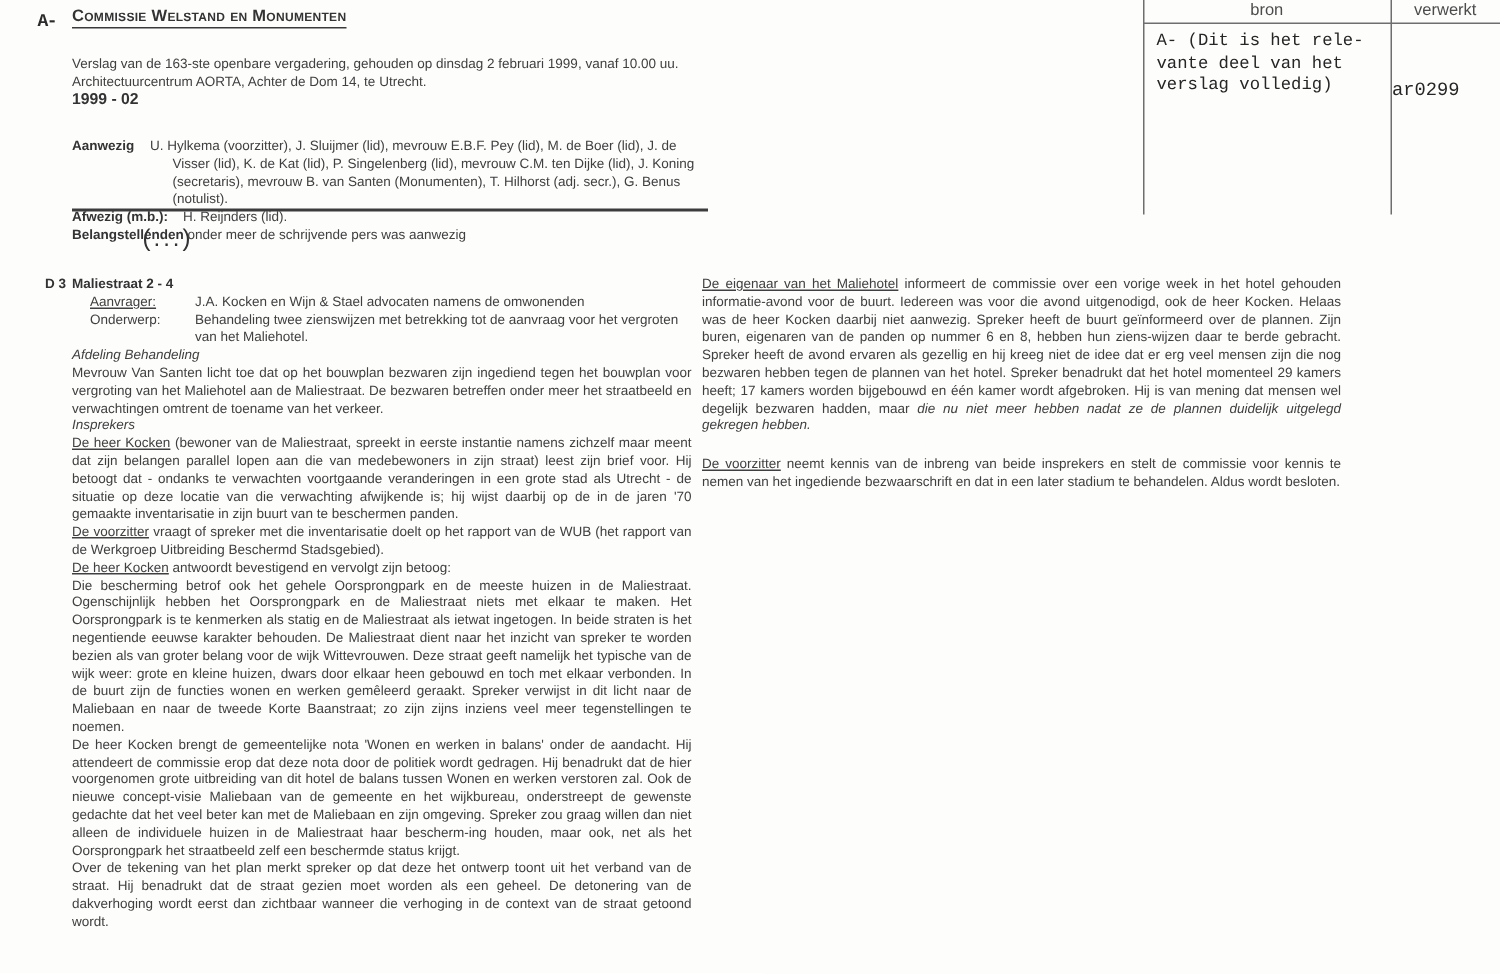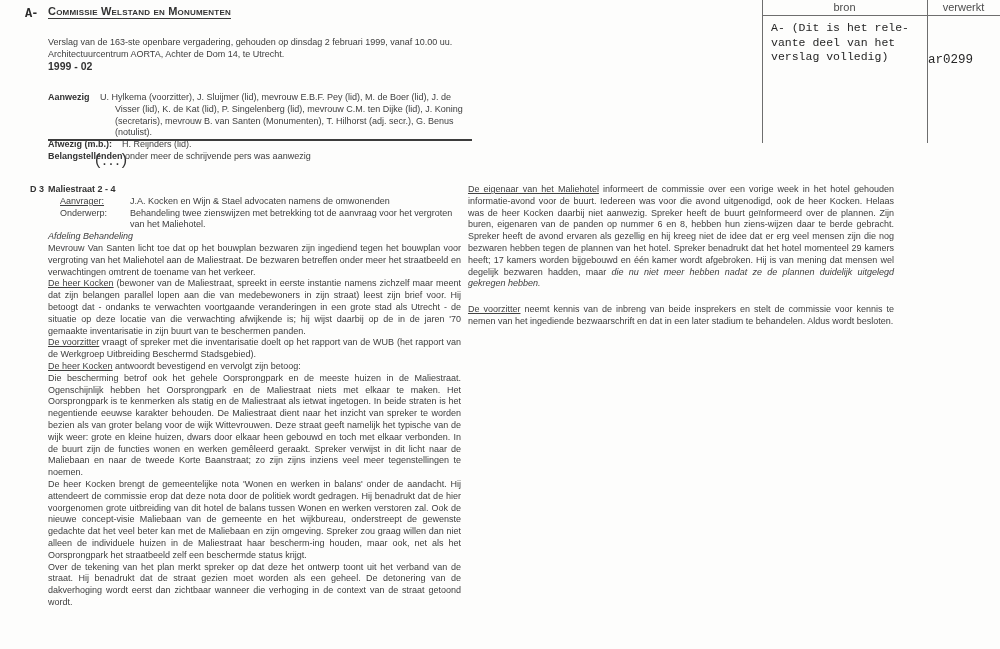--- a/index.html
+++ b/index.html
@@ -114,20 +114,21 @@
         <span class="meta-label"><span class="u">Aanvrager:</span></span>
         <span class="meta-value">J.A. Kocken en Wijn &amp; Stael advocaten namens de omwonenden</span>
       </div>
       <div class="meta-row">
         <span class="meta-label">Onderwerp:</span>
         <span class="meta-value">Behandeling twee zienswijzen met betrekking tot de aanvraag voor het vergroten van het Maliehotel.</span>
       </div>
     </div>
     <p class="dept">Afdeling Behandeling</p>
     <p>Mevrouw Van Santen licht toe dat op het bouwplan bezwaren zijn ingediend tegen het bouwplan voor vergroting van het Maliehotel aan de Maliestraat. De bezwaren betreffen onder meer het straatbeeld en verwachtingen omtrent de toename van het verkeer.</p>
+    <p class="insprekers">Insprekers</p>
     <p><span class="u">De heer Kocken</span><span> (bewoner van de Maliestraat, spreekt in eerste instantie namens zichzelf maar meent dat zijn belangen parallel lopen aan die van medebewoners in zijn straat) leest zijn brief voor. Hij betoogt dat - ondanks te verwachten voortgaande veranderingen in een grote stad als Utrecht - de situatie op deze locatie van die verwachting afwijkende is; hij wijst daarbij op de in de jaren '70 gemaakte inventarisatie in zijn buurt van te beschermen panden.</span></p>
     <p><span class="u">De voorzitter</span><span> vraagt of spreker met die inventarisatie doelt op het rapport van de WUB (het rapport van de Werkgroep Uitbreiding Beschermd Stadsgebied).</span></p>
     <p><span class="u">De heer Kocken</span><span> antwoordt bevestigend en vervolgt zijn betoog:</span></p>
     <p>Die bescherming betrof ook het gehele Oorsprongpark en de meeste huizen in de Maliestraat. Ogenschijnlijk hebben het Oorsprongpark en de Maliestraat niets met elkaar te maken. Het Oorsprongpark is te kenmerken als statig en de Maliestraat als ietwat ingetogen. In beide straten is het negentiende eeuwse karakter behouden. De Maliestraat dient naar het inzicht van spreker te worden bezien als van groter belang voor de wijk Wittevrouwen. Deze straat geeft namelijk het typische van de wijk weer: grote en kleine huizen, dwars door elkaar heen gebouwd en toch met elkaar verbonden. In de buurt zijn de functies wonen en werken gemêleerd geraakt. Spreker verwijst in dit licht naar de Maliebaan en naar de tweede Korte Baanstraat; zo zijn zijns inziens veel meer tegenstellingen te noemen.</p>
     <p>De heer Kocken brengt de gemeentelijke nota 'Wonen en werken in balans' onder de aandacht. Hij attendeert de commissie erop dat deze nota door de politiek wordt gedragen. Hij benadrukt dat de hier voorgenomen grote uitbreiding van dit hotel de balans tussen Wonen en werken verstoren zal. Ook de nieuwe concept-visie Maliebaan van de gemeente en het wijkbureau, onderstreept de gewenste gedachte dat het veel beter kan met de Maliebaan en zijn omgeving. Spreker zou graag willen dan niet alleen de individuele huizen in de Maliestraat haar bescherm-ing houden, maar ook, net als het Oorsprongpark het straatbeeld zelf een beschermde status krijgt.</p>
     <p>Over de tekening van het plan merkt spreker op dat deze het ontwerp toont uit het verband van de straat. Hij benadrukt dat de straat gezien moet worden als een geheel. De detonering van de dakverhoging wordt eerst dan zichtbaar wanneer die verhoging in de context van de straat getoond wordt.</p>
   </div>
 
   <div class="right-col">
     <p><span class="u">De eigenaar van het Maliehotel</span><span> informeert de commissie over een vorige week in het hotel gehouden informatie-avond voor de buurt. Iedereen was voor die avond uitgenodigd, ook de heer Kocken. Helaas was de heer Kocken daarbij niet aanwezig. Spreker heeft de buurt geïnformeerd over de plannen. Zijn buren, eigenaren van de panden op nummer 6 en 8, hebben hun ziens-wijzen daar te berde gebracht. Spreker heeft de avond ervaren als gezellig en hij kreeg niet de idee dat er erg veel mensen zijn die nog bezwaren hebben tegen de plannen van het hotel. Spreker benadrukt dat het hotel momenteel 29 kamers heeft; 17 kamers worden bijgebouwd en één kamer wordt afgebroken. Hij is van mening dat mensen wel degelijk bezwaren hadden, maar </span><span class="it">die nu niet meer hebben nadat ze de plannen duidelijk uitgelegd gekregen hebben.</span></p>

